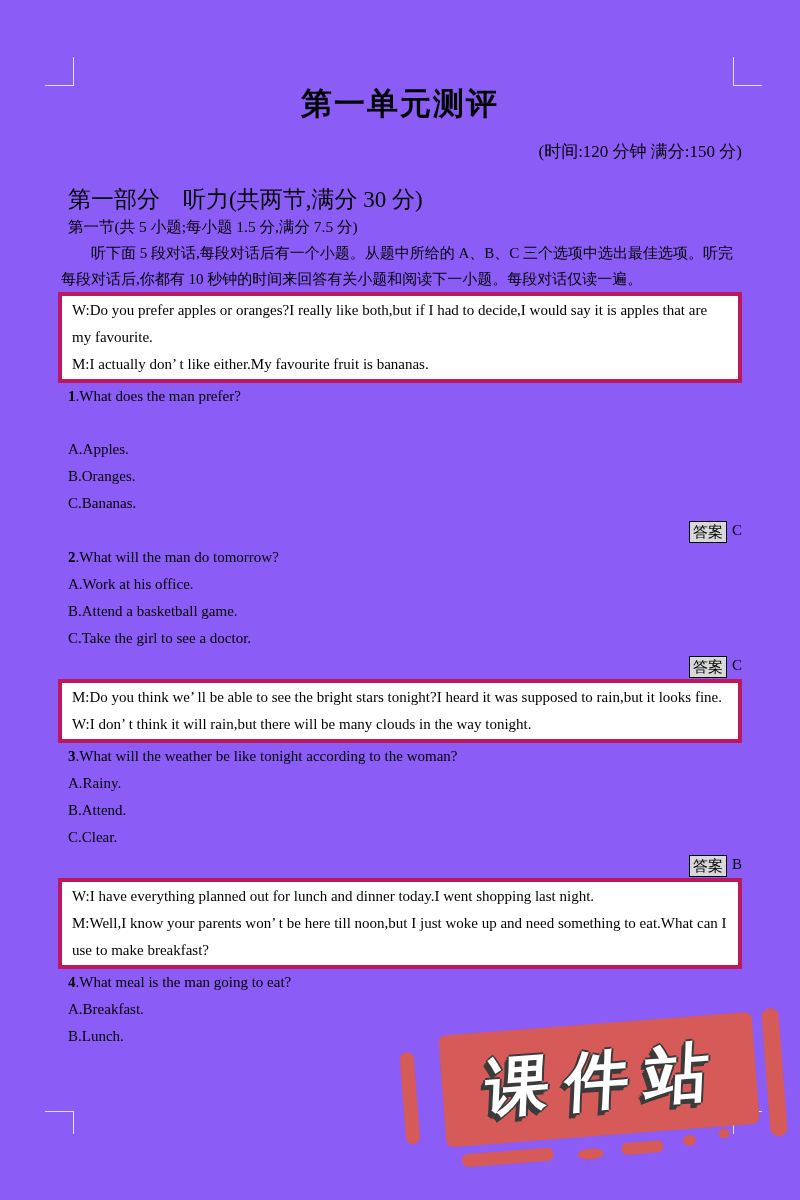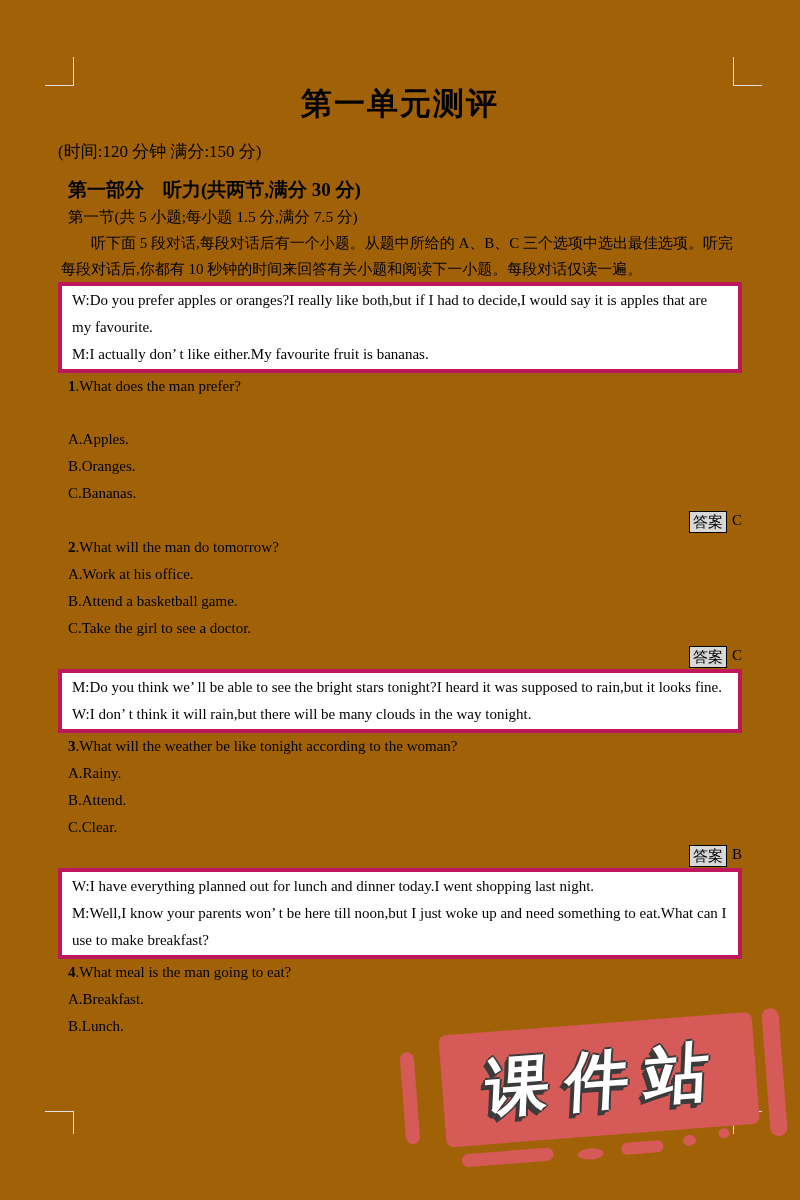--- a/index.html
+++ b/index.html
@@ -1,33 +1,33 @@
 <!DOCTYPE html>
 <html><head>
 <meta charset="utf-8">
 <style>
   html, body { margin:0; padding:0; }
   body {
     width:800px; height:1200px; background:#ffffff;
     font-family:"Liberation Serif","DejaVu Serif",serif; color:#000;
   }
-  .page { position:relative; width:800px; height:1200px; background:#a16207; overflow:hidden; }
+  .page { position:relative; width:800px; height:1200px; background:#8b5cf6; overflow:hidden; }
 
   
   .corner { position:absolute; width:28px; height:28px; }
   .corner.tl { left:45px; top:57px;  border-right:1px solid #e2e2e2; border-bottom:1px solid #e2e2e2; }
   .corner.tr { left:733px; top:57px; border-left:1px solid #e2e2e2;  border-bottom:1px solid #e2e2e2; }
   .corner.bl { left:45px; top:1111px; height:22px; border-right:1px solid #e2e2e2; border-top:1px solid #e2e2e2; }
   .corner.br { left:733px; top:1111px; height:22px; border-left:1px solid #e2e2e2; border-top:1px solid #e2e2e2; }
 
   .content { position:absolute; left:58px; top:0; width:684px; }
 
   .title { margin-top:82px; text-align:center; font-size:31px; font-weight:bold; line-height:44px; letter-spacing:2px; }
-  .subtitle { margin-top:12px; text-align:left; font-size:17px; line-height:27px; }
-  .part-heading { margin-top:11px; padding-left:10px; font-size:19px; font-weight:bold; line-height:28px; }
+  .subtitle { margin-top:12px; text-align:right; font-size:17px; line-height:27px; }
+  .part-heading { margin-top:21px; padding-left:10px; font-size:23px; font-weight:normal; line-height:28px; }
   .section-heading { padding-left:10px; font-size:15.5px; line-height:26px; }
   .instructions { padding:0 3px 0 3px; font-size:15px; line-height:26px; text-indent:30px; }
 
   .dialogue-box {
     border:4px solid #be185d; background:#fff;
     padding:1px 10px; font-size:15px; line-height:27px;
   }
   .row { padding-left:10px; font-size:15px; line-height:27px; }
   .qnum { font-weight:bold; }
   .spacer { height:26px; }

